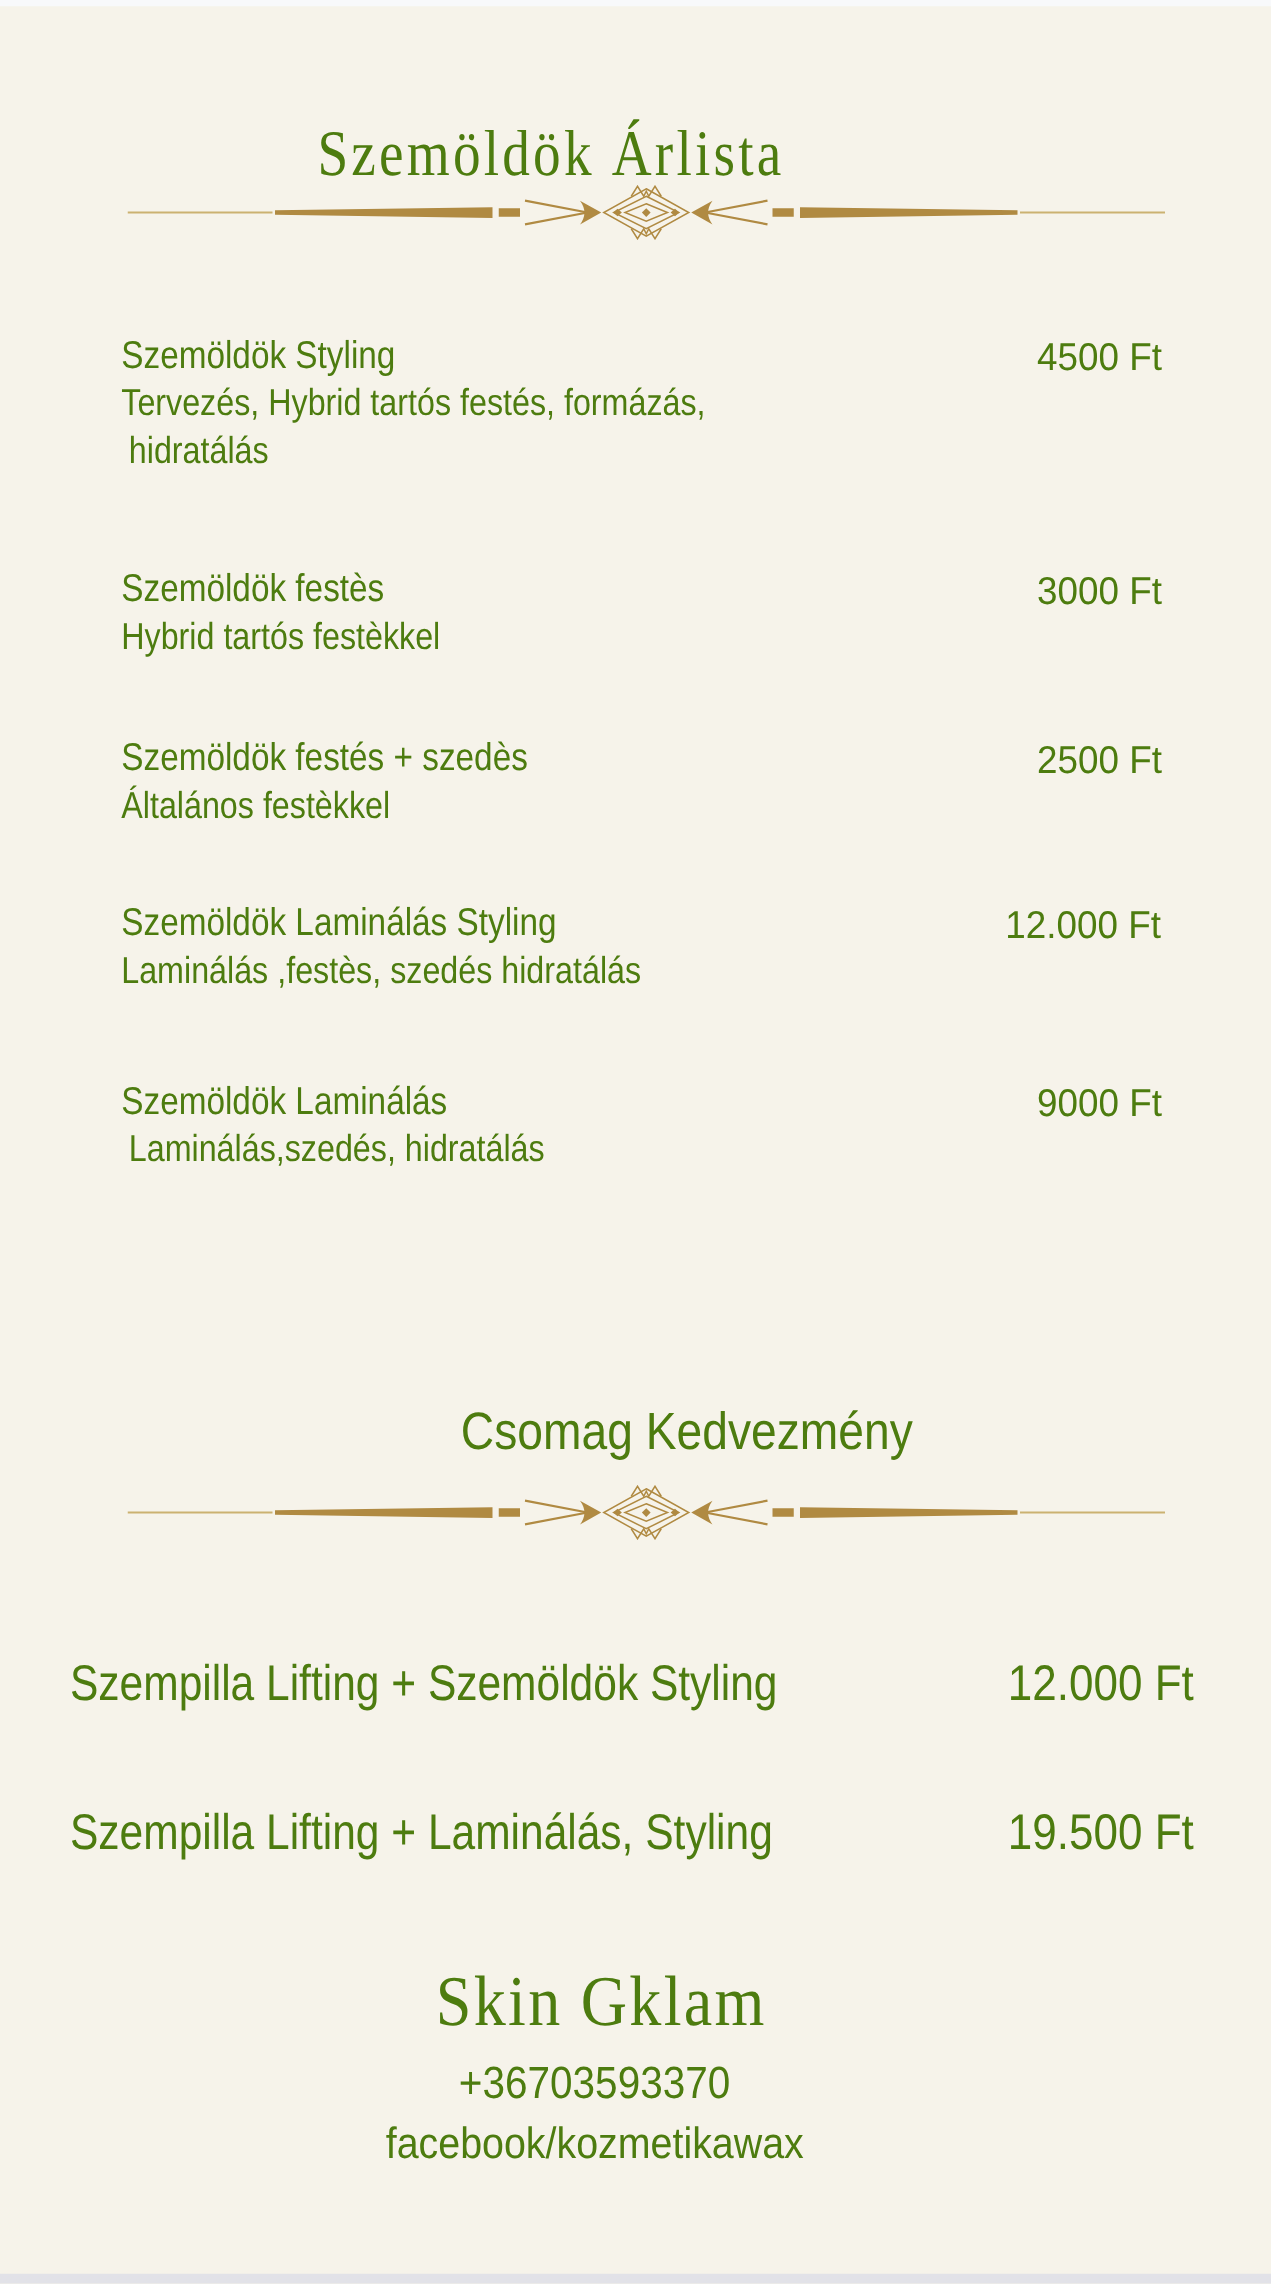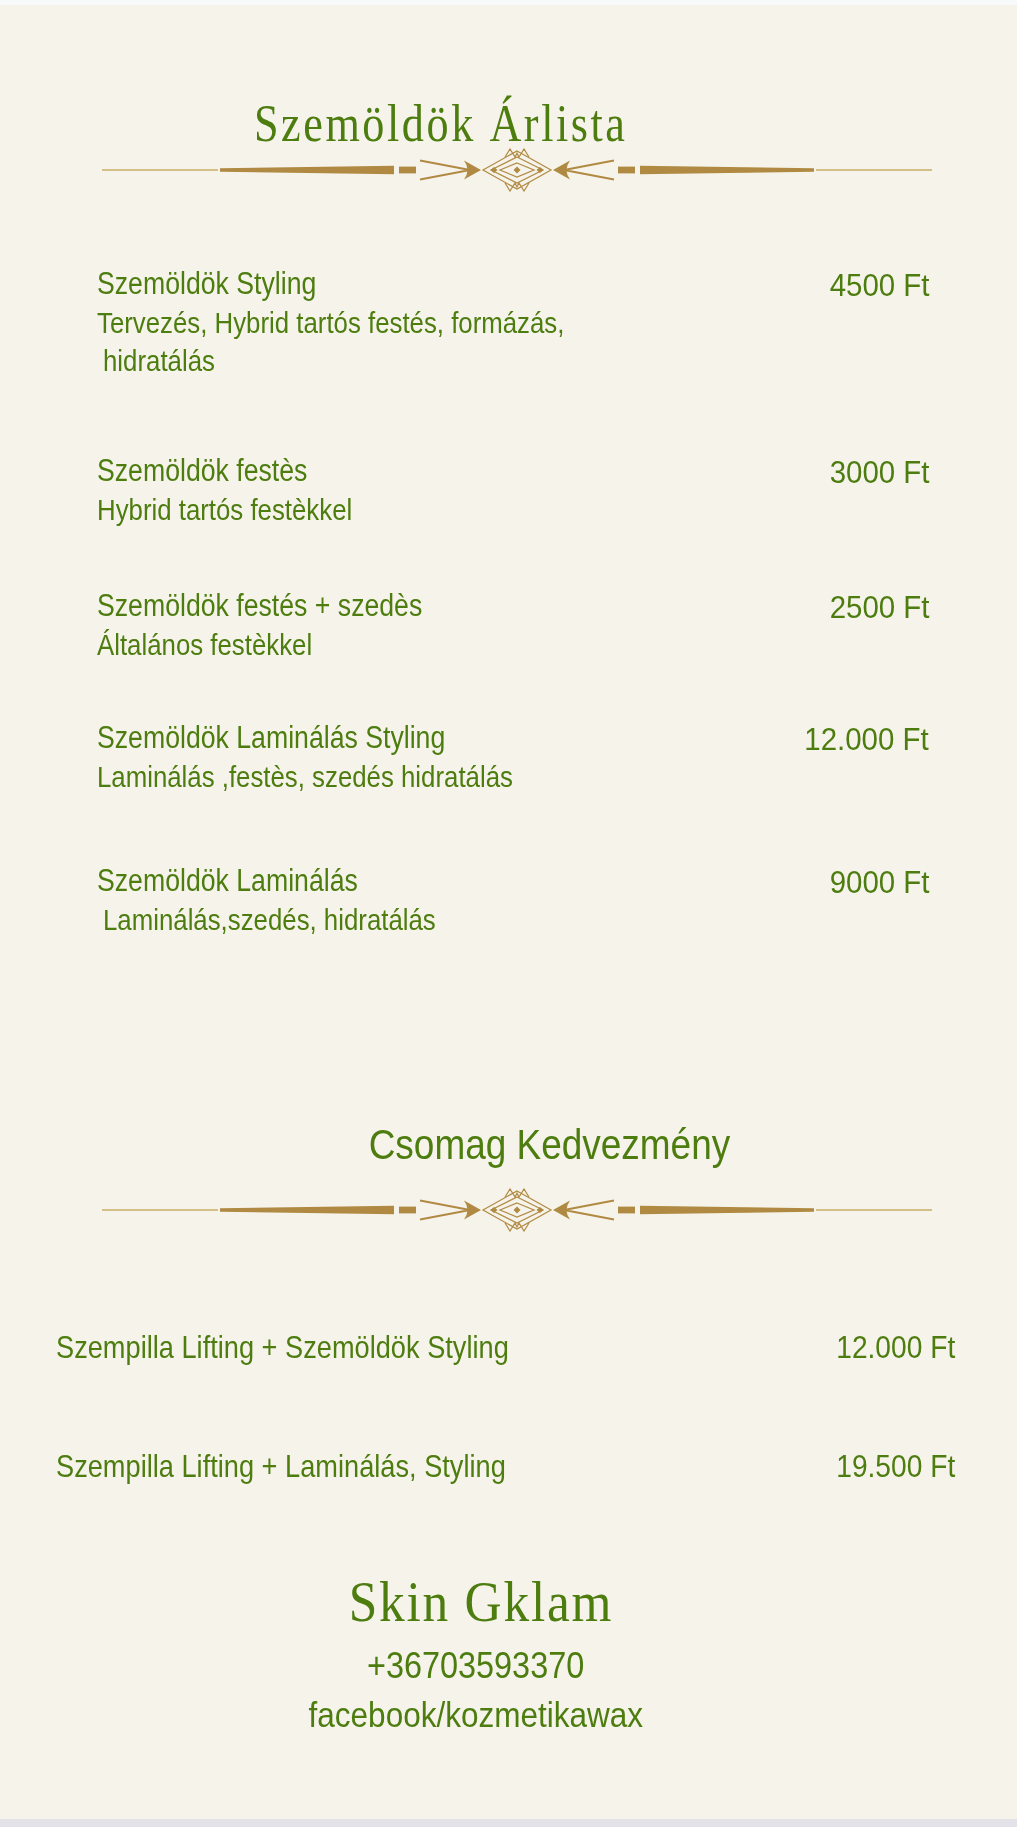--- a/index.html
+++ b/index.html
@@ -38,21 +38,21 @@
   .svc4{top:718px;} .svc5{top:851px;margin-top:10px;} .svc6{top:969px;}
 
   
   .pkg-heading{
     position:absolute;top:1121px;left:41px;right:-41px;text-align:center;
     font-size:42px;line-height:48px;white-space:nowrap;
   }
   .pkg-heading .stretch{display:inline-block;transform:scaleX(0.88);transform-origin:center;}
 
   
-  .package{position:absolute;left:56px;right:62px;height:44px;font-size:32px;line-height:44px;white-space:nowrap;}
+  .package{position:absolute;left:56px;right:62px;height:44px;font-size:40px;line-height:44px;white-space:nowrap;}
   .pkg1{top:1325px;} .pkg2{top:1444px;text-align:right;}
   .pkg-name{position:absolute;left:0;top:0;transform:scaleX(0.85);transform-origin:left center;}
   .pkg-price{position:absolute;right:0;top:0;transform:scaleX(0.88);transform-origin:right center;}
 
   
   .brand{
     position:absolute;top:1570px;left:-28px;right:28px;text-align:center;
     font-family:"Liberation Serif",serif;font-size:57px;line-height:64px;white-space:nowrap;
   }
   .brand .stretch{display:inline-block;transform:scaleX(0.9);transform-origin:center;letter-spacing:2px;}

